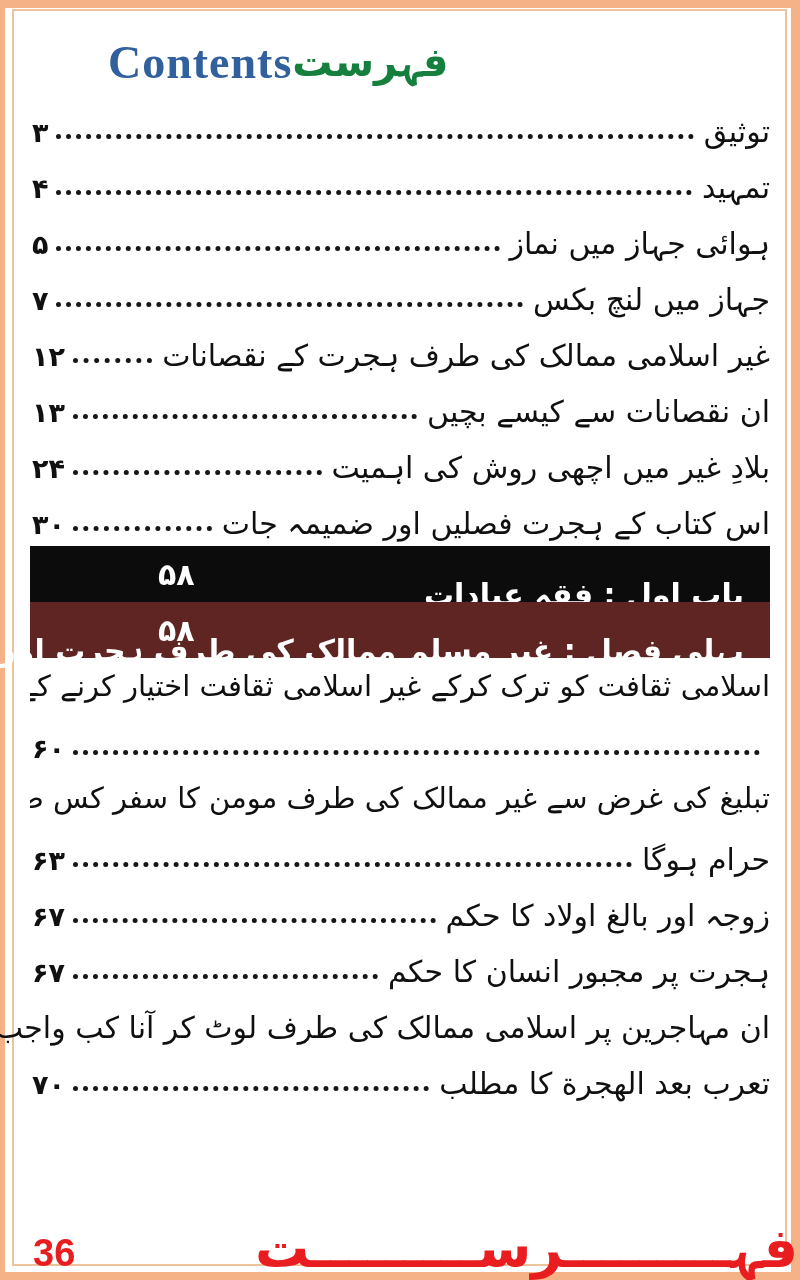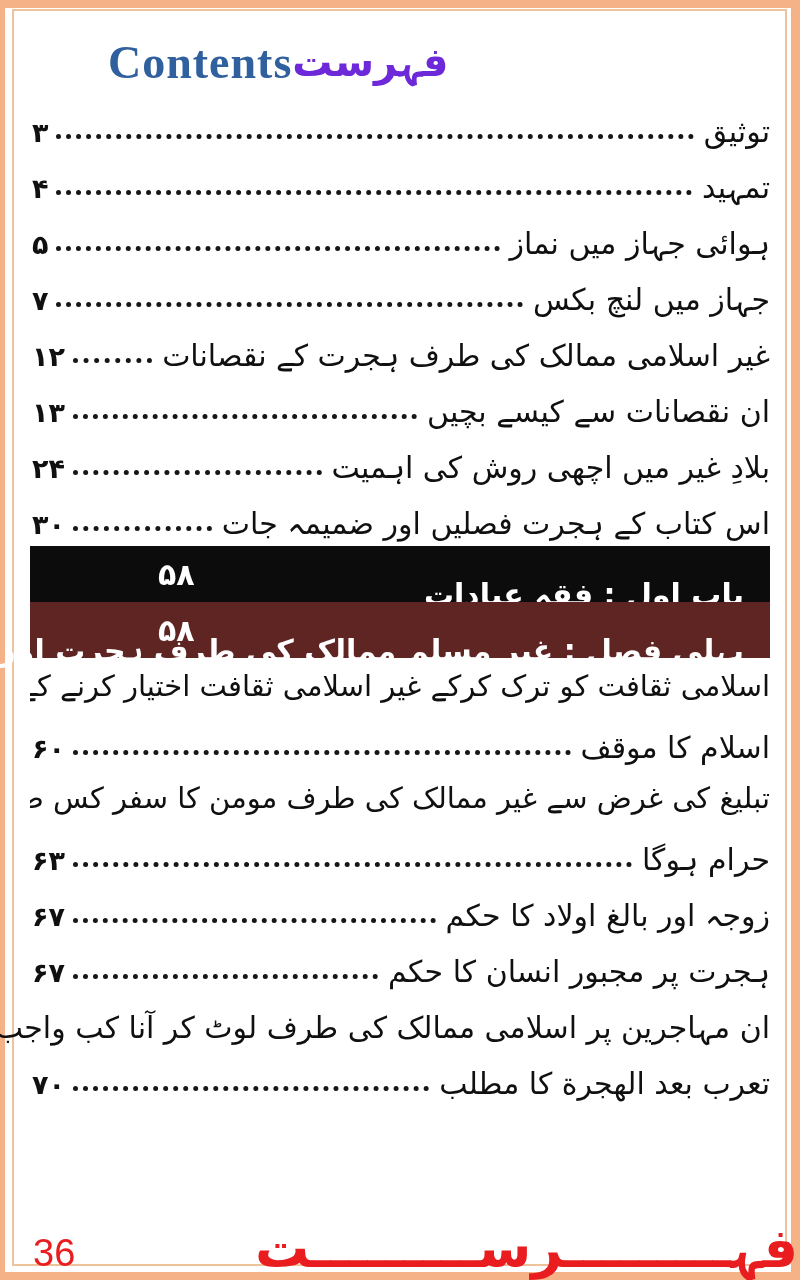--- a/index.html
+++ b/index.html
@@ -14,21 +14,21 @@
   .inner-frame{position:absolute;left:12px;top:9px;right:13px;bottom:14px;
     border:2px solid #eec29b;pointer-events:none;}
 
   .content{position:absolute;left:30px;right:30px;top:22px;}
 
   
   .header{display:flex;align-items:center;
     padding:10px 106px 0 78px;height:60px;}
   .title-en{font-family:"Liberation Serif","DejaVu Serif",serif;font-weight:bold;
     font-size:46px;color:#31609e;letter-spacing:1px;}
-  .title-ur{font-size:40px;font-weight:bold;color:#6d28d9;direction:rtl;}
+  .title-ur{font-size:40px;font-weight:bold;color:#15803d;direction:rtl;}
 
   
   .toc{margin-top:6px;}
   .row{display:flex;direction:rtl;align-items:flex-end;height:56px;
     padding:0 0 6px 2px;box-sizing:border-box;}
   .row .t{font-size:30px;color:#101010;white-space:nowrap;line-height:1.1;}
   .dots{flex:1;min-width:24px;border-bottom:5px dotted #161616;
     margin:0 10px 9px 8px;}
   .pg{font-size:27px;font-weight:bold;color:#101010;margin-bottom:0;white-space:nowrap;}
   .line1{direction:rtl;text-align:right;font-size:29px;color:#101010;height:56px;
@@ -37,21 +37,21 @@
 
   
   .bar{position:relative;display:flex;direction:rtl;align-items:center;
     height:56px;color:#ffffff;padding-right:26px;box-sizing:border-box;}
   .bar .bar-title{font-size:30px;font-weight:bold;white-space:nowrap;margin-top:40px;}
   .bar .bar-page{position:absolute;left:128px;font-size:30px;font-weight:bold;text-align:center;}
 
   
   .footer{position:absolute;left:30px;right:2px;top:1222px;height:52px;z-index:3;}
   .folio{position:absolute;left:3px;bottom:2px;
-    font-family:"Liberation Sans",sans-serif;font-weight:normal;font-size:38px;
+    font-family:"Liberation Sans",sans-serif;font-weight:bold;font-size:38px;
     color:#e91d1f;line-height:1;}
   .running-title{position:absolute;right:0;bottom:-2px;direction:rtl;
     font-size:54px;font-weight:bold;color:#e91d1f;line-height:1;white-space:nowrap;}
 </style>
 </head>
 <body>
 
 <div class="page">
   <div class="outer-frame"></div>
   <div class="inner-frame"></div>
@@ -106,21 +106,20 @@
         <div class="bar chapter" style="background: rgb(12, 12, 12);">
           <span class="bar-title">باب اول : فقہ عبادات</span>
           <span class="bar-page">۵۸</span>
         </div>
         <div class="bar section" style="background: rgb(94, 37, 35);">
           <span class="bar-title">پہلی فصل : غیر مسلم ممالک کی طرف ہجرت اور ان میں داخل ہونا</span>
           <span class="bar-page">۵۸</span>
         </div>
         <div class="line1">اسلامی ثقافت کو ترک کرکے غیر اسلامی ثقافت اختیار کرنے کے بارے میں</div>
         <div class="row">
-          <span class="t">اسلام کا موقف</span>
           <span class="dots"></span>
           <span class="pg">۶۰</span>
         </div>
         <div class="line1">تبلیغ کی غرض سے غیر ممالک کی طرف مومن کا سفر کس صورت میں جائز اور</div>
         <div class="row">
           <span class="t">حرام ہوگا</span>
           <span class="dots"></span>
           <span class="pg">۶۳</span>
         </div>
         <div class="row">

